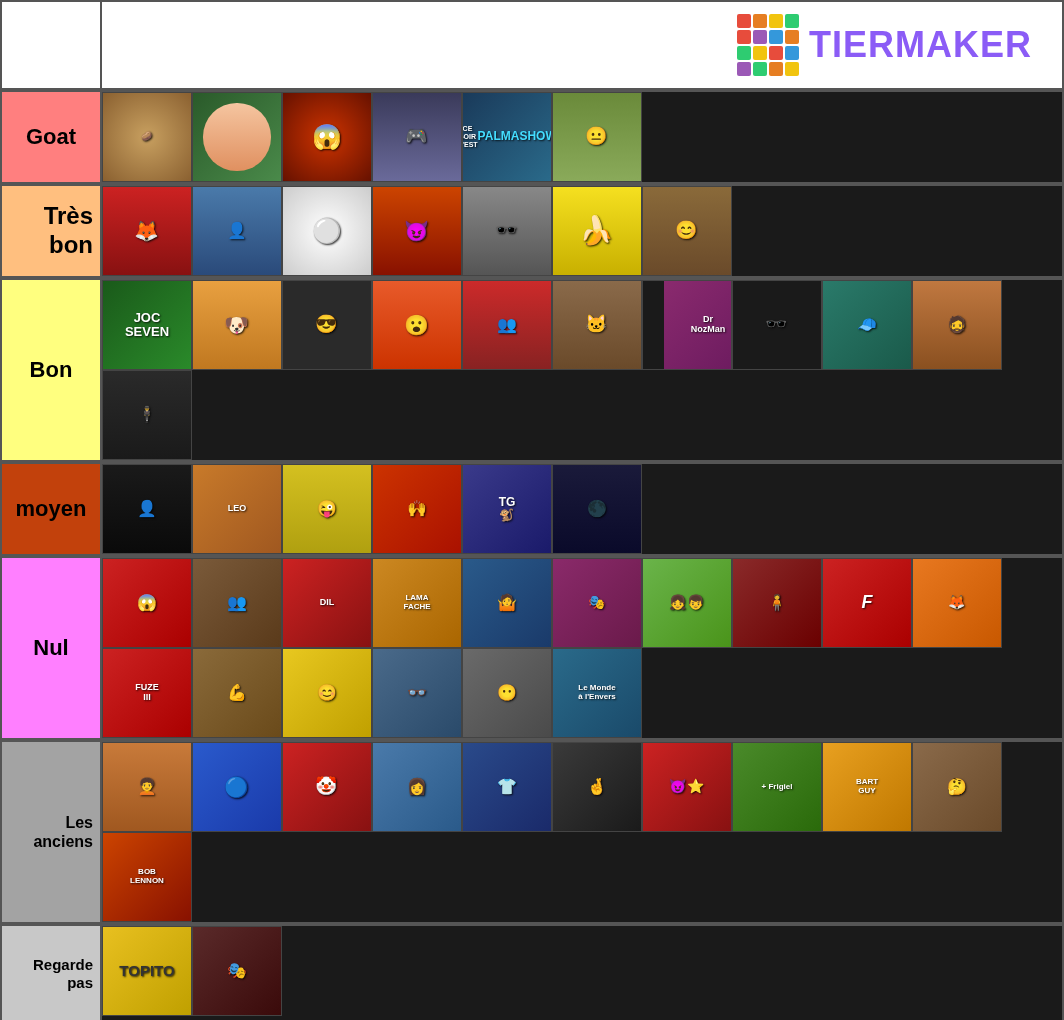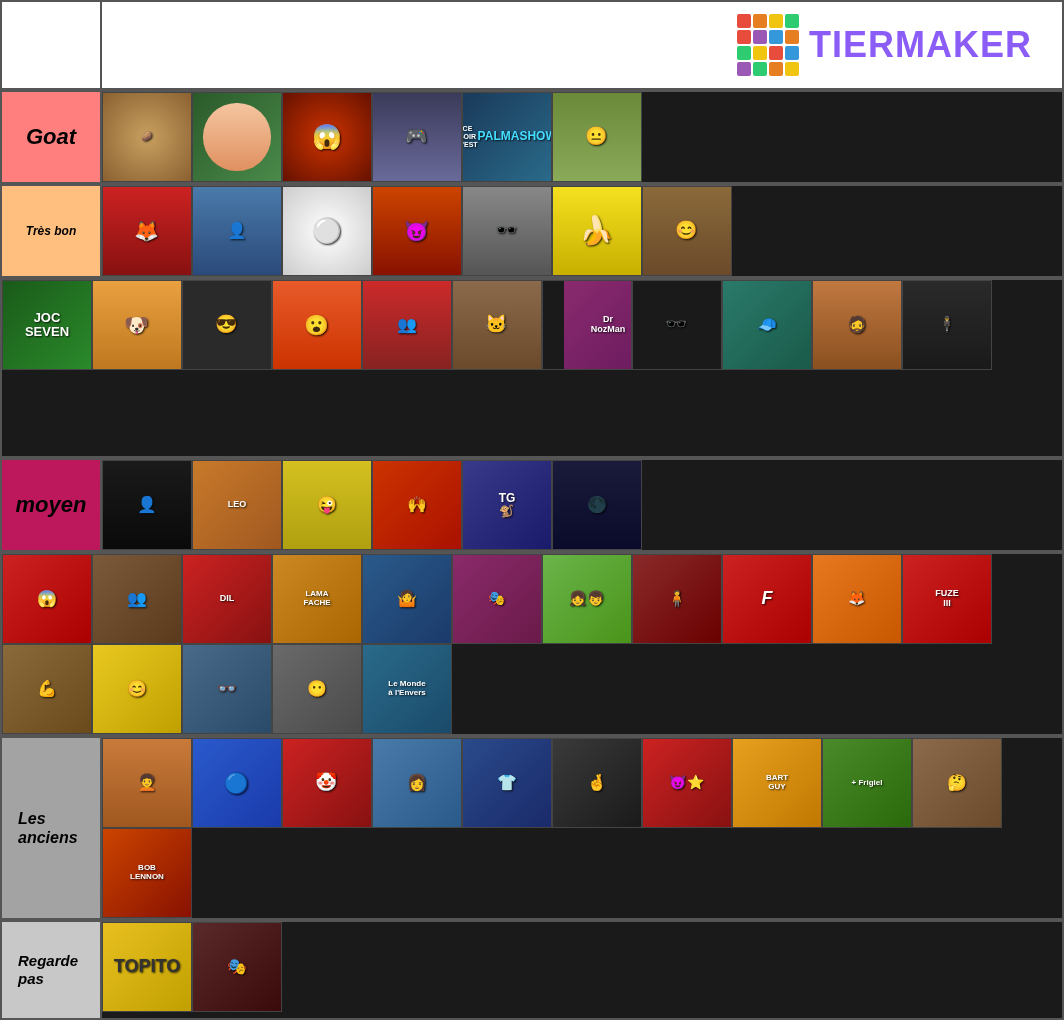--- a/index.html
+++ b/index.html
@@ -14,28 +14,27 @@
       min-height: 90px;
       border: 2px solid #555;
     }
 
     .tier-label {
       width: 100px;
       min-width: 100px;
       display: flex;
       align-items: center;
       justify-content: center;
-      text-align: left;
+      text-align: right;
       font-size: 22px;
       font-weight: bold;
       color: #000;
-      padding: 16px;
+      padding: 7px;
       border-right: 2px solid #555;
       line-height: 1.2;
-      font-style: italic;
     }
 
     .tier-items {
       display: flex;
       flex-wrap: wrap;
       flex: 1;
       align-items: flex-start;
       align-content: flex-start;
     }
 
@@ -44,21 +43,21 @@
       height: 90px;
       overflow: hidden;
       border: 1px solid #444;
       flex-shrink: 0;
     }
 
     
     .row-goat { background-color: #ff7f7f; }
     .row-tres-bon { background-color: #ffbf7f; }
     .row-bon { background-color: #ffff7f; }
-    .row-moyen { background-color: #be185d; }
+    .row-moyen { background-color: #c2410c; }
     .row-nul { background-color: #ff7fff; }
     .row-les-anciens { background-color: #a3a3a3; }
     .row-regarde-pas { background-color: #c8c8c8; }
 
     .header-row {
       display: flex;
       background: #fff;
       border: 2px solid #555;
       height: 90px;
     }
@@ -172,21 +171,21 @@
 
       <div class="tier-item">
         <div class="avatar-box" style="background: linear-gradient(180deg, #6a8a3a, #8aaa5a);">
           <div style="font-size:18px;">😐</div>
         </div>
       </div>
     </div>
   </div>
 
   <div class="tier-row">
-    <div class="tier-label row-tres-bon" style="font-size:12px;">Très bon</div>
+    <div class="tier-label row-tres-bon" style="font-size:24px;">Très bon</div>
     <div class="tier-items">
       <div class="tier-item">
         <div class="avatar-box" style="background:linear-gradient(180deg,#cc2222,#881111);font-size:20px;">🦊</div>
       </div>
       <div class="tier-item">
         <div class="avatar-box" style="background:linear-gradient(180deg,#4a7aaa,#2a4a7a);font-size:16px;">👤</div>
       </div>
       <div class="tier-item">
         <div class="avatar-box" style="background:radial-gradient(circle,#ffffff,#cccccc);color:#333;font-size:24px;">⚪</div>
       </div>
@@ -199,20 +198,21 @@
       <div class="tier-item">
         <div class="avatar-box" style="background:linear-gradient(180deg,#f5e020,#c8b000);font-size:28px;">🍌</div>
       </div>
       <div class="tier-item">
         <div class="avatar-box" style="background:linear-gradient(180deg,#8a6a3a,#6a4a2a);font-size:18px;">😊</div>
       </div>
     </div>
   </div>
 
   <div class="tier-row" style="min-height:180px;">
+    <div class="tier-label row-bon">Bon</div>
     <div class="tier-items">
       <div class="tier-item">
         <div class="avatar-box" style="background:linear-gradient(135deg,#1a5a1a,#2a8a2a);font-size:13px;">JOC<br>SEVEN</div>
       </div>
       <div class="tier-item">
         <div class="avatar-box" style="background:linear-gradient(180deg,#e8a040,#c07820);font-size:20px;">🐶</div>
       </div>
       <div class="tier-item">
         <div class="avatar-box" style="background:#2a2a2a;font-size:18px;">😎</div>
       </div>
@@ -261,20 +261,21 @@
       <div class="tier-item">
         <div class="avatar-box" style="background:linear-gradient(135deg,#3a3a8a,#1a1a6a);font-size:12px;">TG<br>🐒</div>
       </div>
       <div class="tier-item">
         <div class="avatar-box" style="background:linear-gradient(180deg,#1a1a3a,#0a0a2a);font-size:16px;">🌑</div>
       </div>
     </div>
   </div>
 
   <div class="tier-row" style="min-height:180px;">
+    <div class="tier-label row-nul">Nul</div>
     <div class="tier-items">
       <div class="tier-item">
         <div class="avatar-box" style="background:linear-gradient(135deg,#cc2222,#aa0000);font-size:16px;">😱</div>
       </div>
       <div class="tier-item">
         <div class="avatar-box" style="background:linear-gradient(135deg,#7a5a3a,#5a3a1a);font-size:16px;">👥</div>
       </div>
       <div class="tier-item">
         <div class="avatar-box" style="background:linear-gradient(135deg,#cc2222,#881111);font-size:9px; color:#fff;">DIL</div>
       </div>
@@ -338,39 +339,39 @@
       <div class="tier-item">
         <div class="avatar-box" style="background:linear-gradient(135deg,#2a4a8a,#1a2a6a);font-size:16px;">👕</div>
       </div>
       <div class="tier-item">
         <div class="avatar-box" style="background:linear-gradient(135deg,#3a3a3a,#1a1a1a);font-size:16px;">🤞</div>
       </div>
       <div class="tier-item">
         <div class="avatar-box" style="background:linear-gradient(135deg,#cc2222,#881111);font-size:14px;">😈⭐</div>
       </div>
       <div class="tier-item">
+        <div class="avatar-box" style="background:linear-gradient(135deg,#4a8a2a,#2a6a0a);font-size:8px;">+ Frigiel</div>
+      </div>
+      <div class="tier-item">
         <div class="avatar-box" style="background:linear-gradient(135deg,#e8a020,#c07800);font-size:8px;">BART<br>GUY</div>
-      </div>
-      <div class="tier-item">
-        <div class="avatar-box" style="background:linear-gradient(135deg,#4a8a2a,#2a6a0a);font-size:8px;">+ Frigiel</div>
       </div>
       <div class="tier-item">
         <div class="avatar-box" style="background:linear-gradient(135deg,#8a6a4a,#6a4a2a);font-size:16px;">🤔</div>
       </div>
       <div class="tier-item">
         <div class="avatar-box" style="background:linear-gradient(135deg,#cc4400,#881100);font-size:8px;">BOB<br>LENNON</div>
       </div>
     </div>
   </div>
 
   <div class="tier-row" style="min-height:100px;">
     <div class="tier-label row-regarde-pas" style="font-size:15px;">Regarde pas</div>
     <div class="tier-items">
       <div class="tier-item">
-        <div class="avatar-box" style="background:linear-gradient(135deg,#e8c020,#c0a000);font-size:18px;color:#333;">TOPITO</div>
+        <div class="avatar-box" style="background:linear-gradient(135deg,#e8c020,#c0a000);font-size:15px;color:#333;">TOPITO</div>
       </div>
       <div class="tier-item">
         <div class="avatar-box" style="background:linear-gradient(135deg,#5a2a2a,#3a0a0a);font-size:16px;">🎭</div>
       </div>
     </div>
   </div>
 
 </div>
 
 </body></html>

